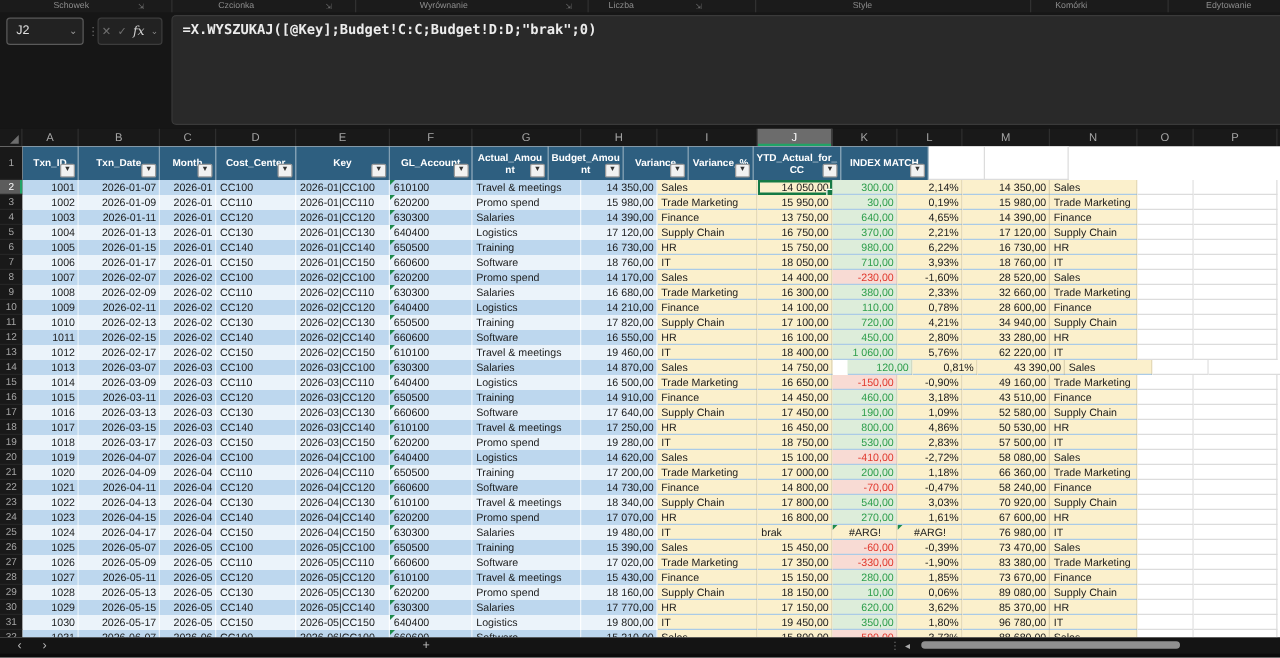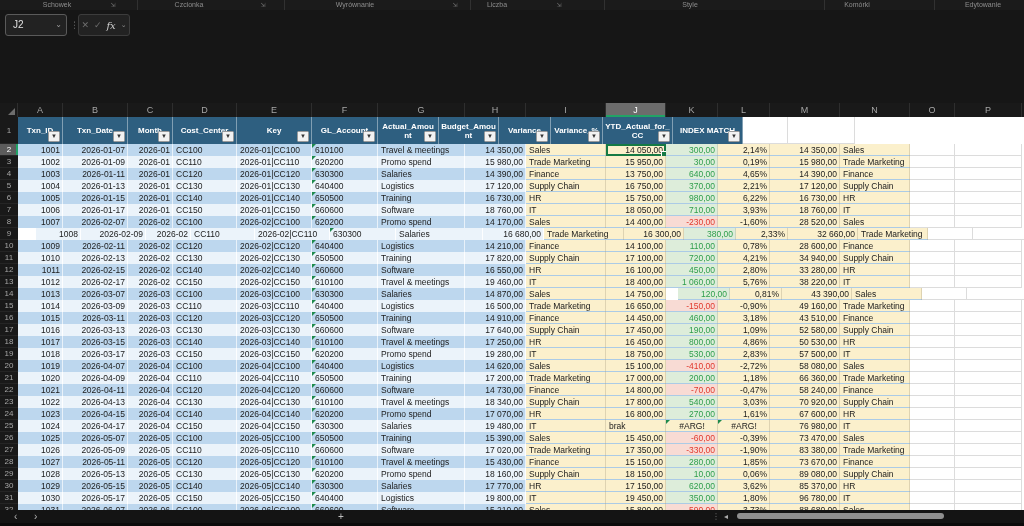--- a/index.html
+++ b/index.html
@@ -111,20 +111,21 @@
     <span>J2</span>
     <span class="name-chevron">⌄</span>
   </div>
   <div class="vdots">⋮</div>
   <div class="fx-group">
     <span class="fx-x">✕</span>
     <span class="fx-check">✓</span>
     <span class="fx-fx">fx</span>
     <span class="fx-chevron">⌄</span>
   </div>
+  <div class="formula-input">=X.WYSZUKAJ([@Key];Budget!C:C;Budget!D:D;"brak";0)</div>
 </div>
 
 <div class="letters-row" id="letters">
   <div class="corner-cell">
     <div class="corner-tri"></div>
   </div>
 <div class="letter" style="width: 45px;">A</div>
     <div class="letter" style="width: 65px;">B</div>
     <div class="letter" style="width: 45px;">C</div>
     <div class="letter" style="width: 64px;">D</div>
@@ -351,21 +352,21 @@
           <div class="cell c-cream" style="width: 80px;">Sales</div>
           <div class="cell c-cream right" style="width: 60px;">14 400,00</div>
           <div class="cell c-neg right" style="width: 52px;">-230,00</div>
           <div class="cell c-cream right" style="width: 52px;">-1,60%</div>
           <div class="cell c-cream right" style="width: 70px;">28 520,00</div>
           <div class="cell c-cream" style="width: 70px;">Sales</div>
           <div class="cell c-empty" style="width: 45px;"></div>
           <div class="cell c-empty" style="width: 67px;"></div>
         </div>
         <div class="row">
-          <div class="cell c-band-b right" style="width: 45px; margin-left: 18px;">1008</div>
+          <div class="cell c-band-b right" style="width: 45px;">1008</div>
           <div class="cell c-band-b right" style="width: 65px;">2026-02-09</div>
           <div class="cell c-band-b right" style="width: 45px;">2026-02</div>
           <div class="cell c-band-b" style="width: 64px;">CC110</div>
           <div class="cell c-band-b" style="width: 75px;">2026-02|CC110</div>
           <div class="cell c-band-b tri" style="width: 66px;">630300</div>
           <div class="cell c-band-b" style="width: 87px;">Salaries</div>
           <div class="cell c-band-b right" style="width: 61px;">16 680,00</div>
           <div class="cell c-cream" style="width: 80px;">Trade Marketing</div>
           <div class="cell c-cream right" style="width: 60px;">16 300,00</div>
           <div class="cell c-pos right" style="width: 52px;">380,00</div>
@@ -435,21 +436,21 @@
           <div class="cell c-band-b right" style="width: 45px;">2026-02</div>
           <div class="cell c-band-b" style="width: 64px;">CC150</div>
           <div class="cell c-band-b" style="width: 75px;">2026-02|CC150</div>
           <div class="cell c-band-b tri" style="width: 66px;">610100</div>
           <div class="cell c-band-b" style="width: 87px;">Travel &amp; meetings</div>
           <div class="cell c-band-b right" style="width: 61px;">19 460,00</div>
           <div class="cell c-cream" style="width: 80px;">IT</div>
           <div class="cell c-cream right" style="width: 60px;">18 400,00</div>
           <div class="cell c-pos right" style="width: 52px;">1 060,00</div>
           <div class="cell c-cream right" style="width: 52px;">5,76%</div>
-          <div class="cell c-cream right" style="width: 70px;">38 220,00</div>
+          <div class="cell c-cream right" style="width: 70px;">62 220,00</div>
           <div class="cell c-cream" style="width: 70px;">IT</div>
           <div class="cell c-empty" style="width: 45px;"></div>
           <div class="cell c-empty" style="width: 67px;"></div>
         </div>
         <div class="row">
           <div class="cell c-band-a right" style="width: 45px;">1013</div>
           <div class="cell c-band-a right" style="width: 65px;">2026-03-07</div>
           <div class="cell c-band-a right" style="width: 45px;">2026-03</div>
           <div class="cell c-band-a" style="width: 64px;">CC100</div>
           <div class="cell c-band-a" style="width: 75px;">2026-03|CC100</div>

